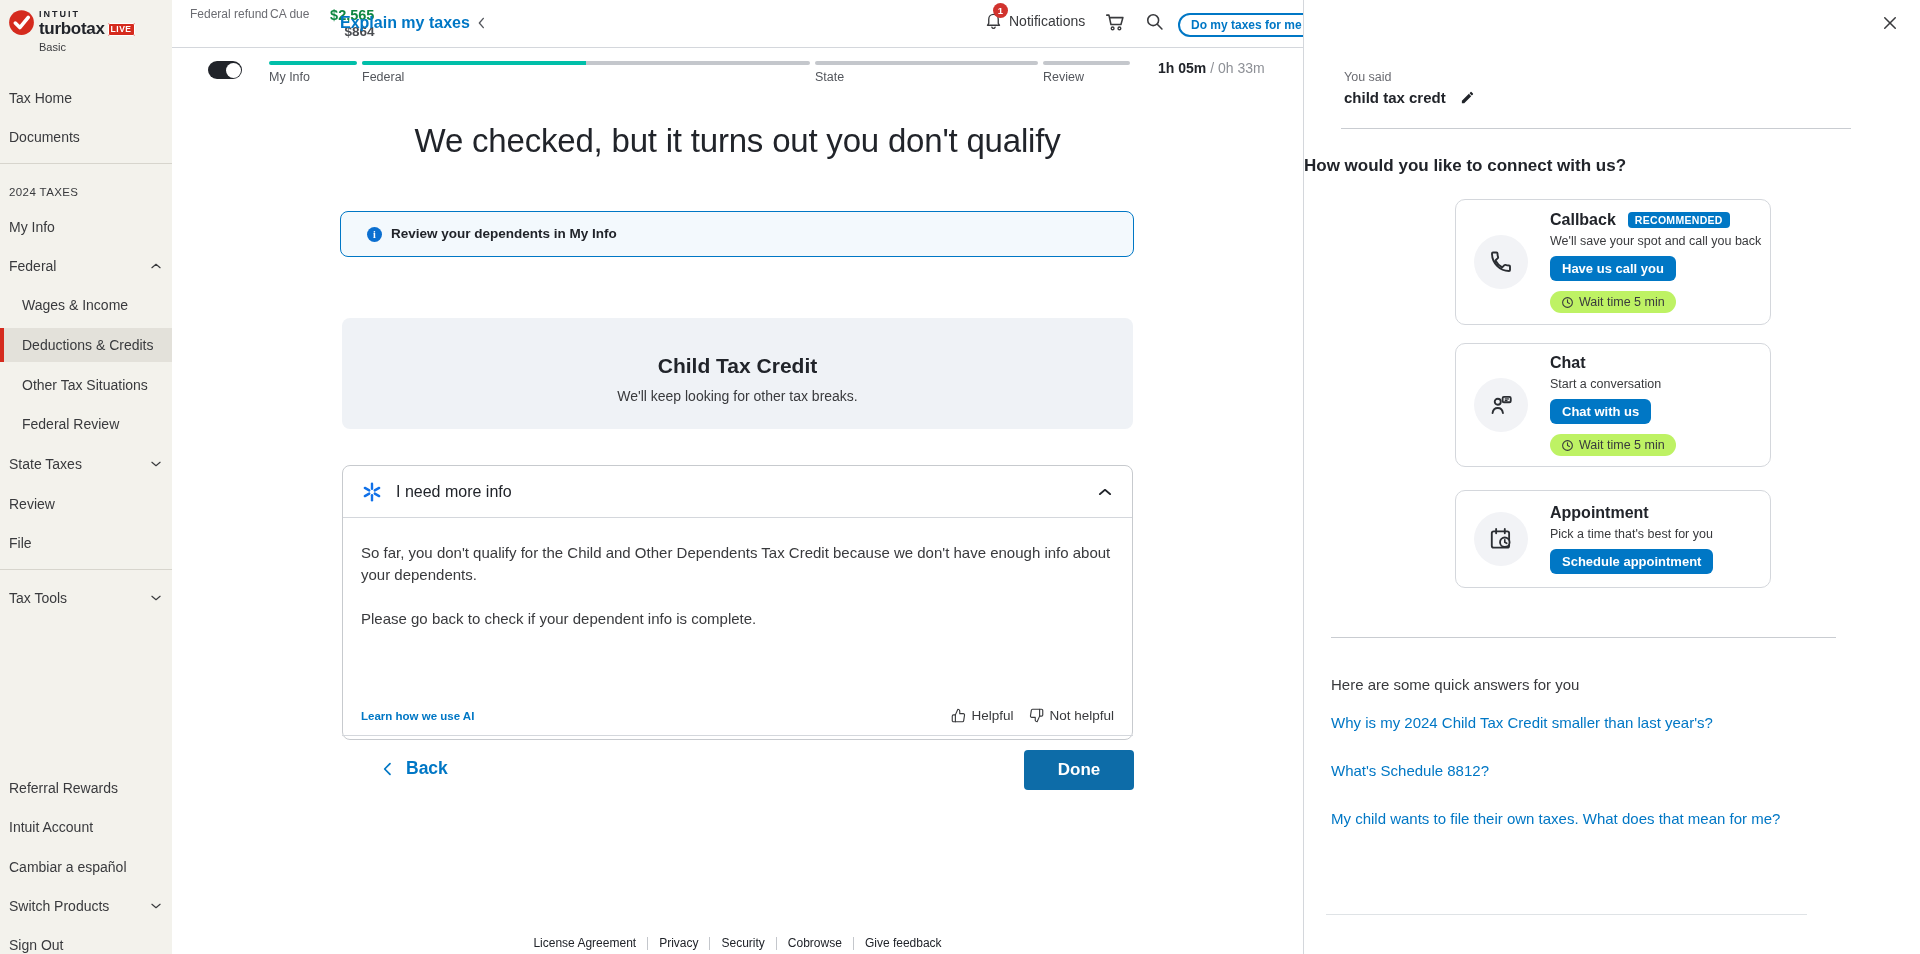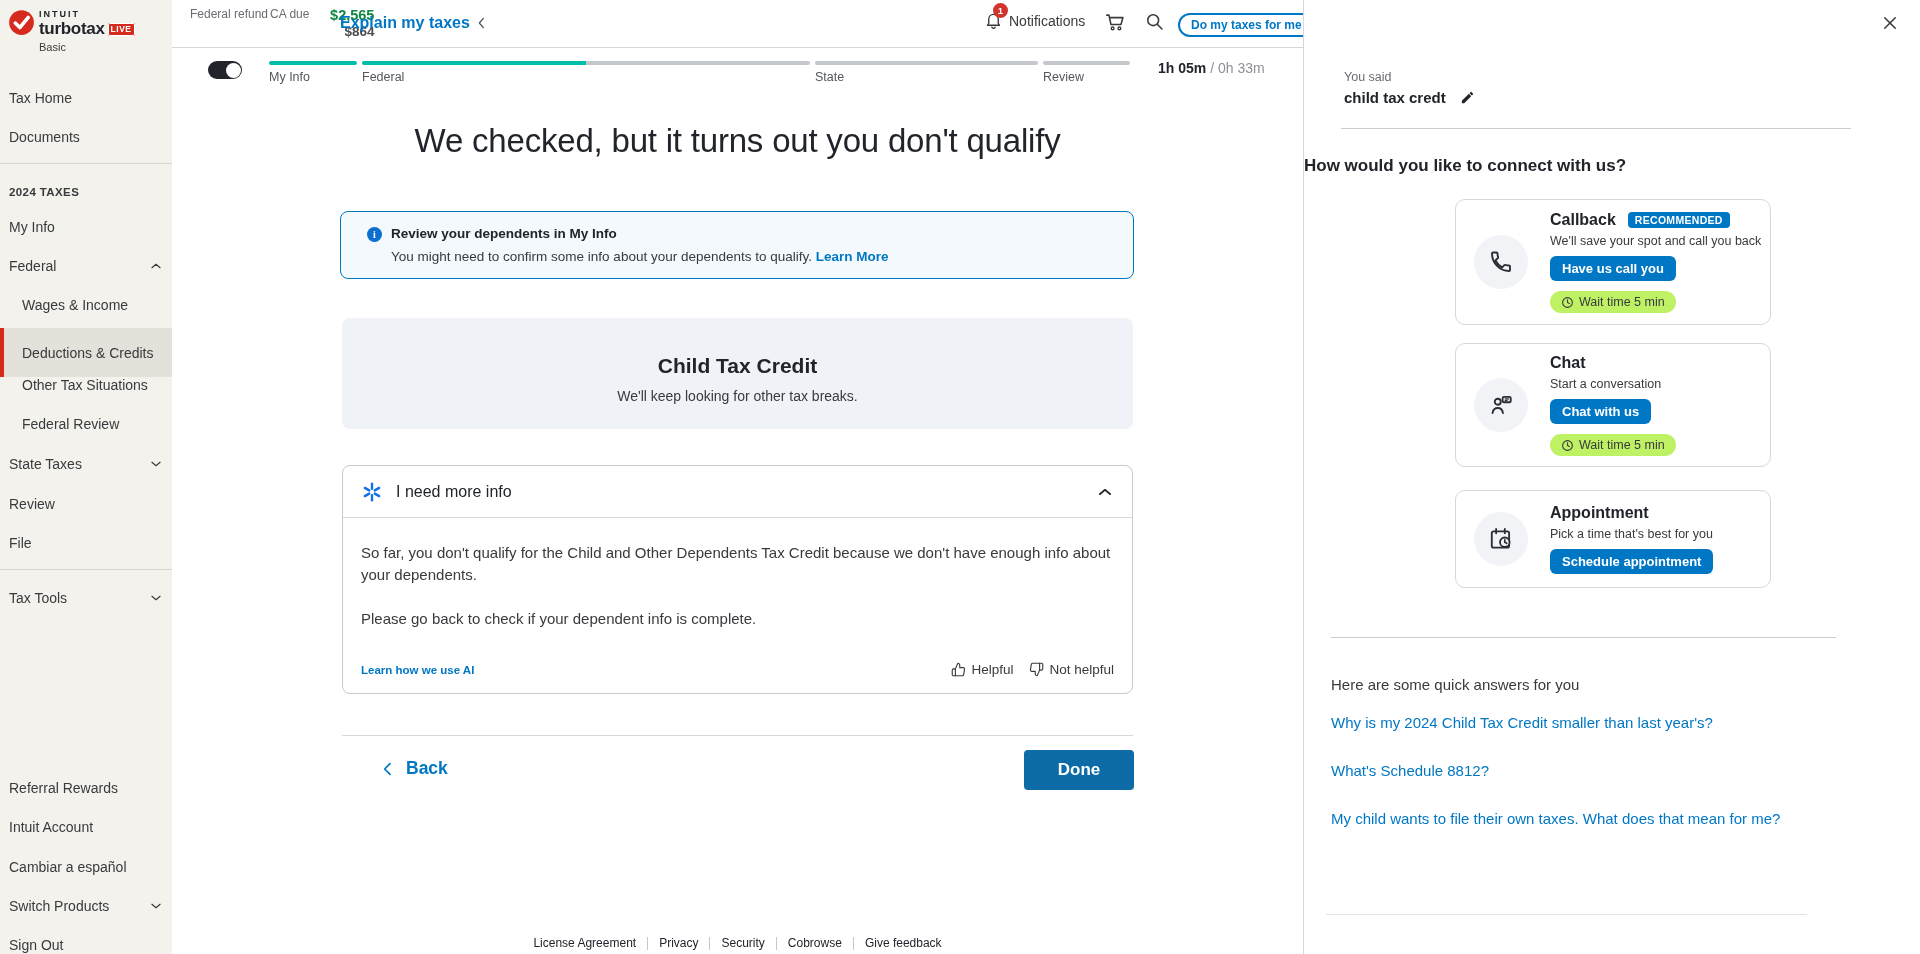--- a/index.html
+++ b/index.html
@@ -12,23 +12,23 @@
   .logo { position:absolute; left:8px; top:9px; display:flex; gap:4px; cursor:pointer; }
   .logo-mark { width:27px; height:27px; flex:0 0 auto; }
   .logo-text .intuit { font-size:9px; font-weight:bold; letter-spacing:2px; color:#21242a; }
   .tt-row { display:flex; align-items:center; gap:3px; }
   .tt-row .tt { font-size:17px; font-weight:bold; color:#21242a; letter-spacing:-0.3px; }
   .live-badge { background:#d52b1e; color:#fff; font-size:8.5px; font-weight:bold; padding:1.5px 3px; border-radius:2px; letter-spacing:0.5px; box-shadow:inset 0 0 0 1px #fff, inset 0 0 0 2px #d52b1e; }
   .logo-text .tier { font-size:11px; color:#393a3d; margin-top:2px; }
   .snav { position:absolute; left:0; width:172px; height:26px; display:flex; align-items:center; padding-left:9px; font-size:14px; color:#393a3d; cursor:pointer; }
   .snav.indent { padding-left:22px; }
   .snav .chev { position:absolute; right:9px; top:50%; transform:translateY(-50%); }
-  .snav.active { height:49px; background:#e3e1da; border-left:4px solid #d52b1e; padding-left:18px; }
+  .snav.active { height:34px; background:#e3e1da; border-left:4px solid #d52b1e; padding-left:18px; }
   .sdivider { position:absolute; left:0; width:172px; border-top:1px solid #d7d5cd; }
-  .sheader { position:absolute; left:9px; font-size:11.5px; font-weight:bold; letter-spacing:0.4px; color:#393a3d; }
+  .sheader { position:absolute; left:9px; font-size:11.5px; font-weight:normal; letter-spacing:0.4px; color:#393a3d; }
 
   
   .app-left { position:absolute; left:172px; top:0; width:1131px; height:954px; background:#fff; }
   .topbar { position:absolute; left:0; top:0; width:1131px; height:48px; border-bottom:1px solid #d4d7dc; }
   .refund-block { position:absolute; left:18px; top:7px; display:flex; gap:10px; }
   .refund-labels { display:flex; flex-direction:row; gap:2px; font-size:12px; color:#6b6c72; }
   .refund-values { display:flex; flex-direction:column; gap:1px; text-align:right; min-width:55px; }
   .refund-green { color:#0f8742; font-weight:bold; font-size:14.5px; }
   .due-dark { color:#4a4c51; font-weight:bold; font-size:13.5px; }
   .explain-link { position:absolute; left:168px; top:14px; font-size:16px; font-weight:bold; color:#0077c5; cursor:pointer; }
@@ -57,21 +57,21 @@
   .alert-row { display:flex; gap:9px; }
   .info-ic { width:15px; height:15px; border-radius:50%; background:#0b6fd0; color:#fff; font-size:10px; font-weight:bold; display:flex; align-items:center; justify-content:center; flex:0 0 auto; margin-top:1px; font-family:"Liberation Serif",serif; }
   .alert-title { font-size:13.5px; font-weight:bold; color:#21242a; }
   .alert-body { font-size:13.5px; color:#393a3d; margin-top:7px; padding-left:24px; }
   .alert-link { color:#0077c5; font-weight:bold; cursor:pointer; }
 
   .ctc-card { position:absolute; left:170px; top:318px; width:791px; height:111px; background:#eff2f6; border-radius:8px; text-align:center; }
   .ctc-title { font-size:21px; font-weight:bold; color:#21242a; margin-top:36px; }
   .ctc-sub { font-size:14px; color:#393a3d; margin-top:10px; }
 
-  .assist { position:absolute; left:170px; top:465px; width:791px; height:229px; background:#fff; border:1px solid #c7cace; border-radius:8px; }
+  .assist { position:absolute; left:170px; top:465px; width:791px; height:275px; background:#fff; border:1px solid #c7cace; border-radius:8px; }
   .assist-head { height:52px; display:flex; align-items:center; padding:0 18px; border-bottom:1px solid #d4d7dc; cursor:pointer; }
   .assist-title { font-size:16px; color:#21242a; margin-left:13px; }
   .assist-head .chev { margin-left:auto; }
   .assist-body { padding:24px 18px 0 18px; font-size:15px; line-height:1.45; color:#393a3d; }
   .assist-body p + p { margin-top:22px; }
   .assist-foot { position:absolute; left:18px; right:18px; bottom:16px; display:flex; align-items:center; }
   .ai-link { font-size:11.5px; font-weight:bold; color:#0077c5; cursor:pointer; }
   .fb-group { margin-left:auto; display:flex; align-items:flex-start; gap:16px; }
   .fb-item { display:flex; align-items:center; gap:5px; font-size:13.5px; color:#393a3d; cursor:pointer; }
 
@@ -281,23 +281,20 @@
         <span class="elapsed">1h 05m</span><span class="rest"> / </span><span class="rest">0h 33m</span>
       </div>
     </div>
 
     <h1 class="h1">We checked, but it turns out you don't qualify</h1>
 
     <div class="alert">
       <div class="alert-row">
         <span class="info-ic">i</span>
         <span class="alert-title">Review your dependents in My Info</span>
-      </div>
-      <div class="alert-body">
-        <span>You might need to confirm some info about your dependents to qualify. </span><span class="alert-link">Learn More</span>
       </div>
     </div>
 
     <div class="ctc-card">
       <div class="ctc-title">Child Tax Credit</div>
       <div class="ctc-sub">We'll keep looking for other tax breaks.</div>
     </div>
 
     <div class="assist">
       <div class="assist-head">

